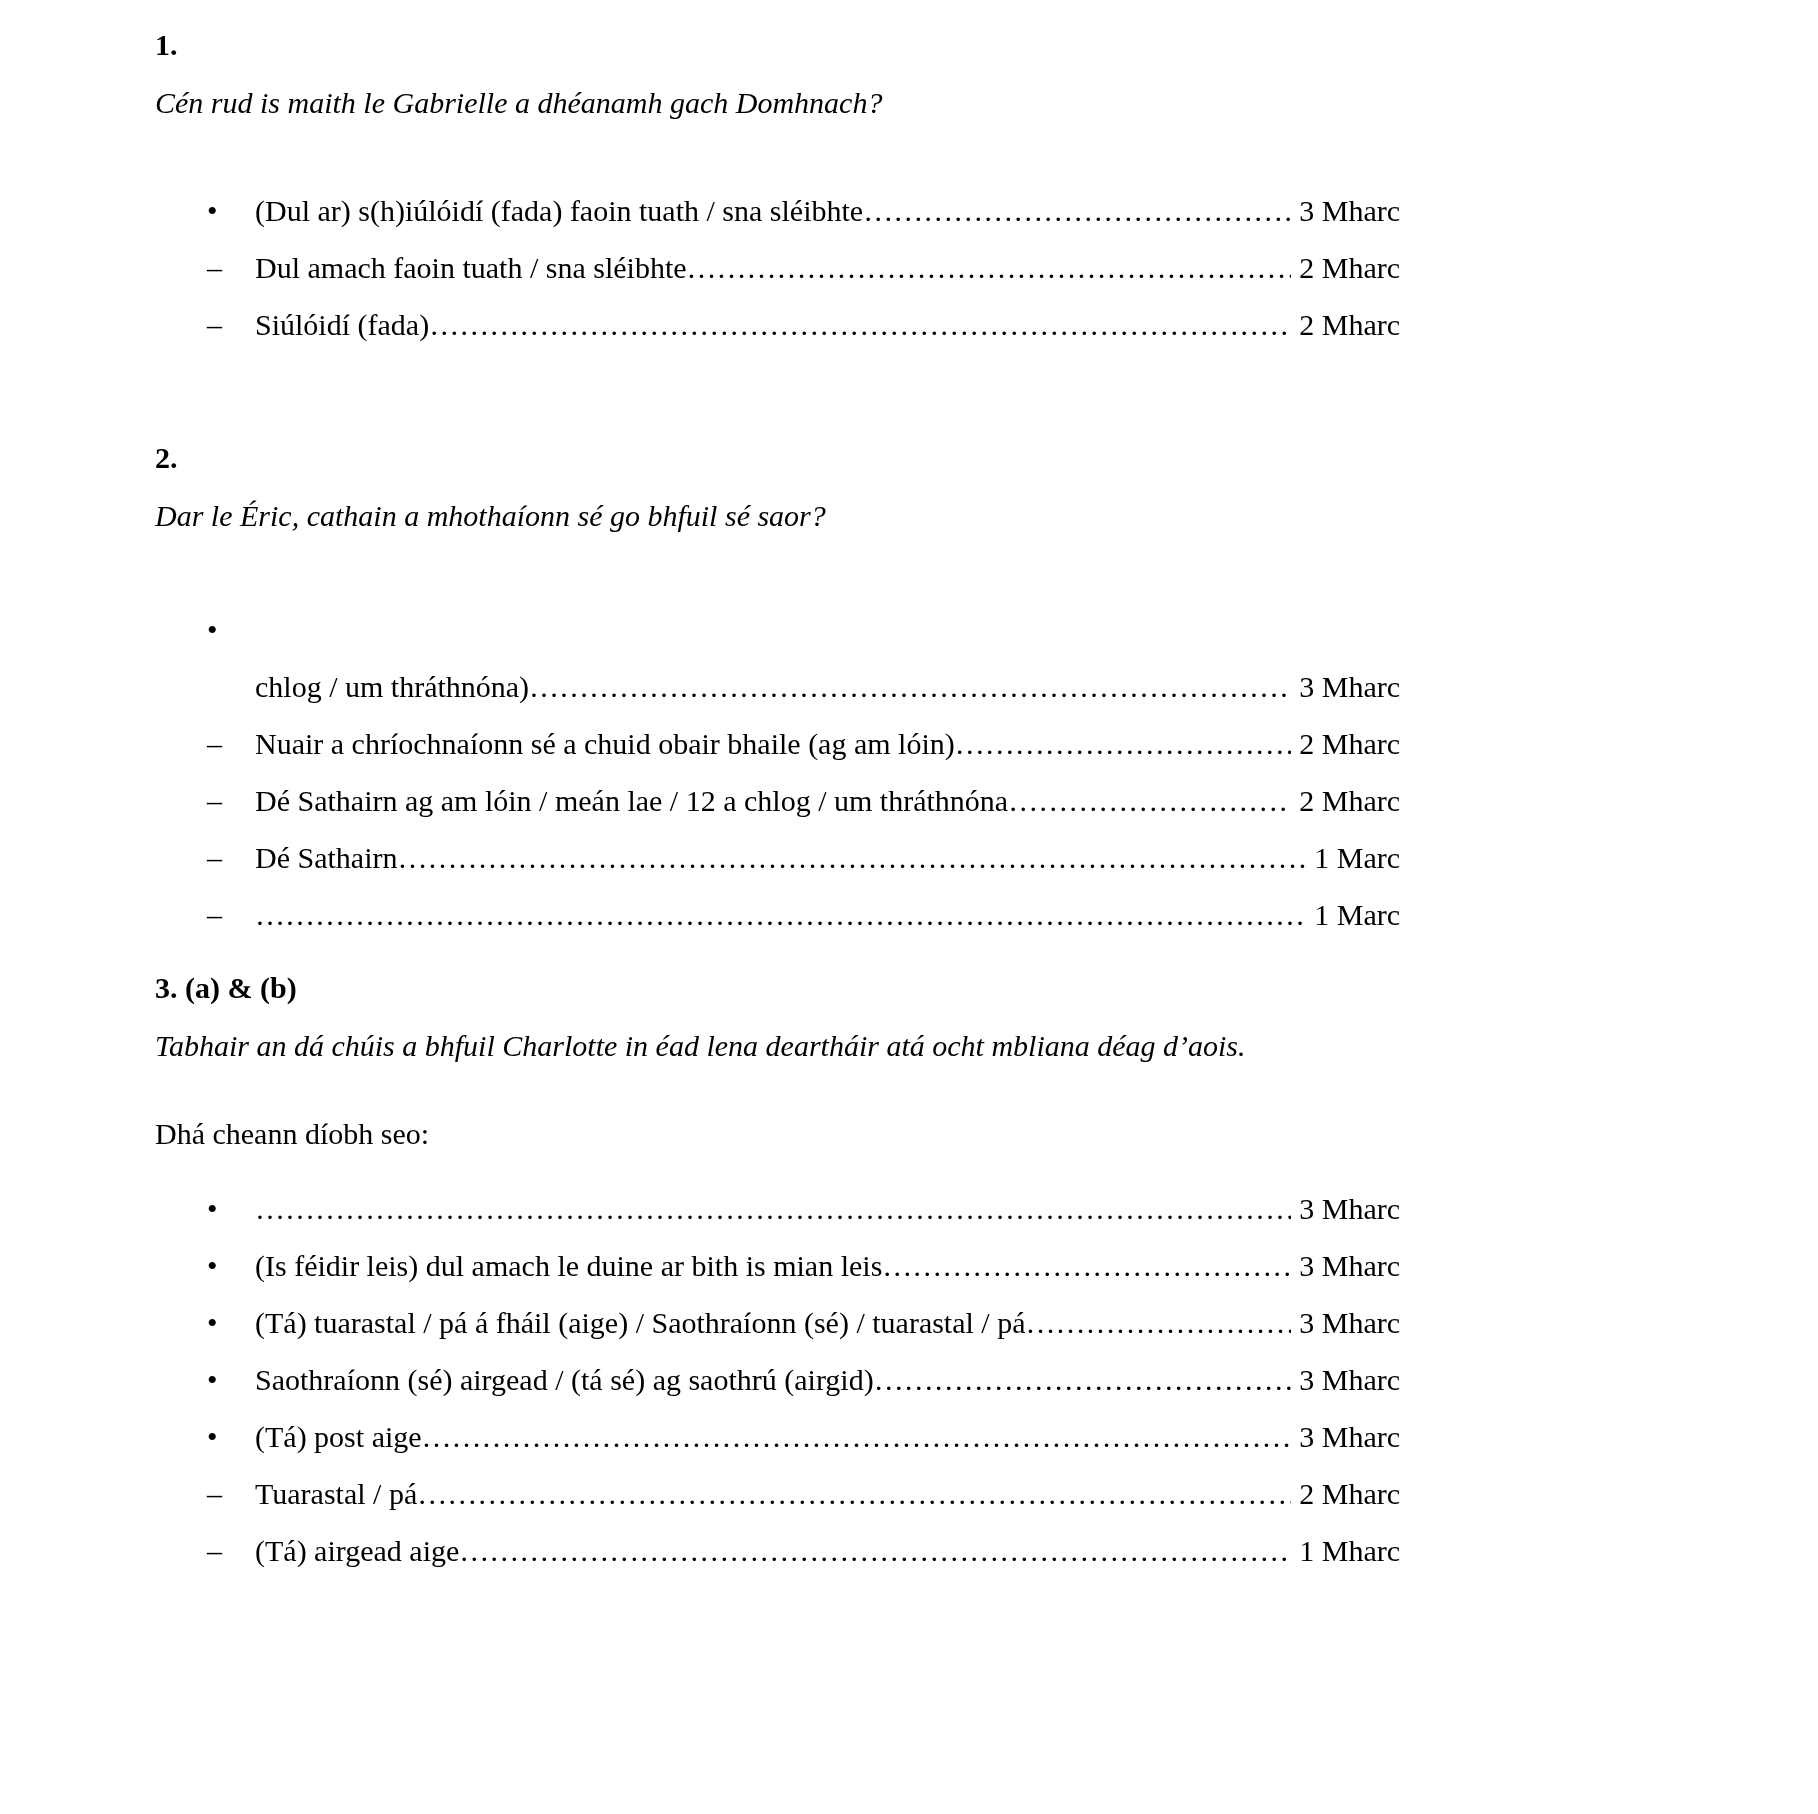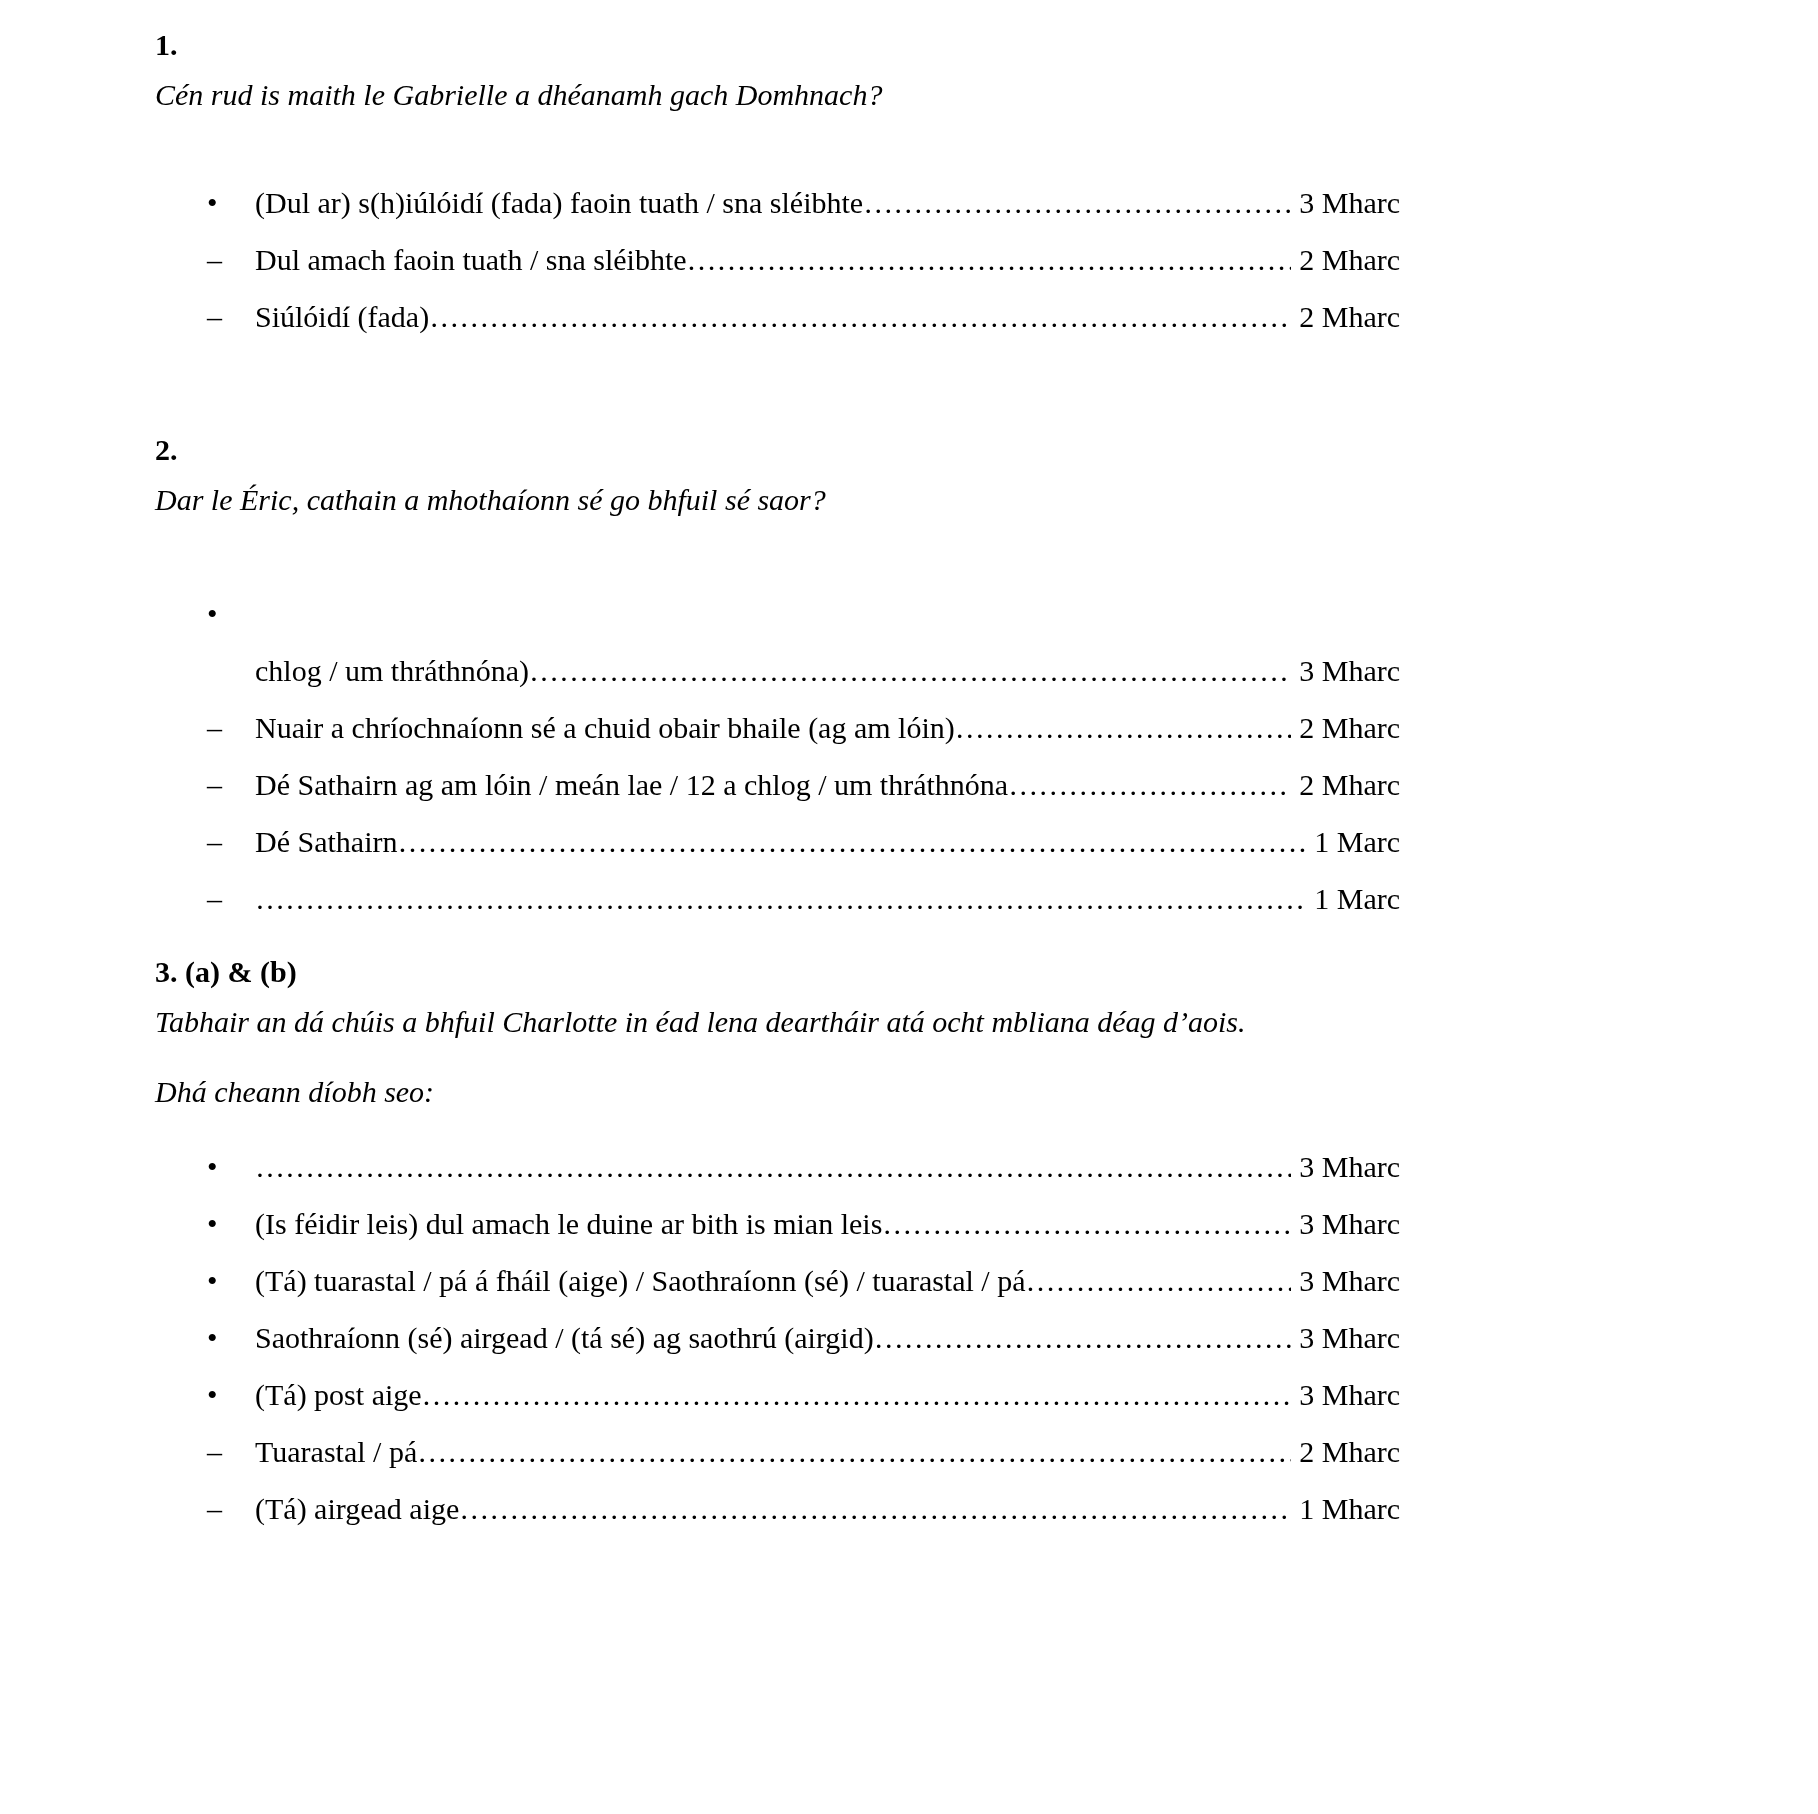--- a/index.html
+++ b/index.html
@@ -23,26 +23,25 @@
   .content {
     width: 1245px;
   }
   .section-num {
     font-weight: bold;
     line-height: 42px;
   }
   .question {
     font-style: italic;
     line-height: 42px;
-    margin-top: 8px;
+    margin-top: 16px;
   }
   .note {
     line-height: 42px;
-    margin-top: 28px;
-    font-style: italic;
+    margin-top: 46px;
   }
   .list {
     width: 1245px;
   }
   .list-s1 { margin-top: 58px; }
   .list-s2 { margin-top: 64px; }
   .list-s3 { margin-top: 25px; }
   .sec-2 { margin-top: 84px; }
   .sec-3 { margin-top: 24px; }
   .row {

